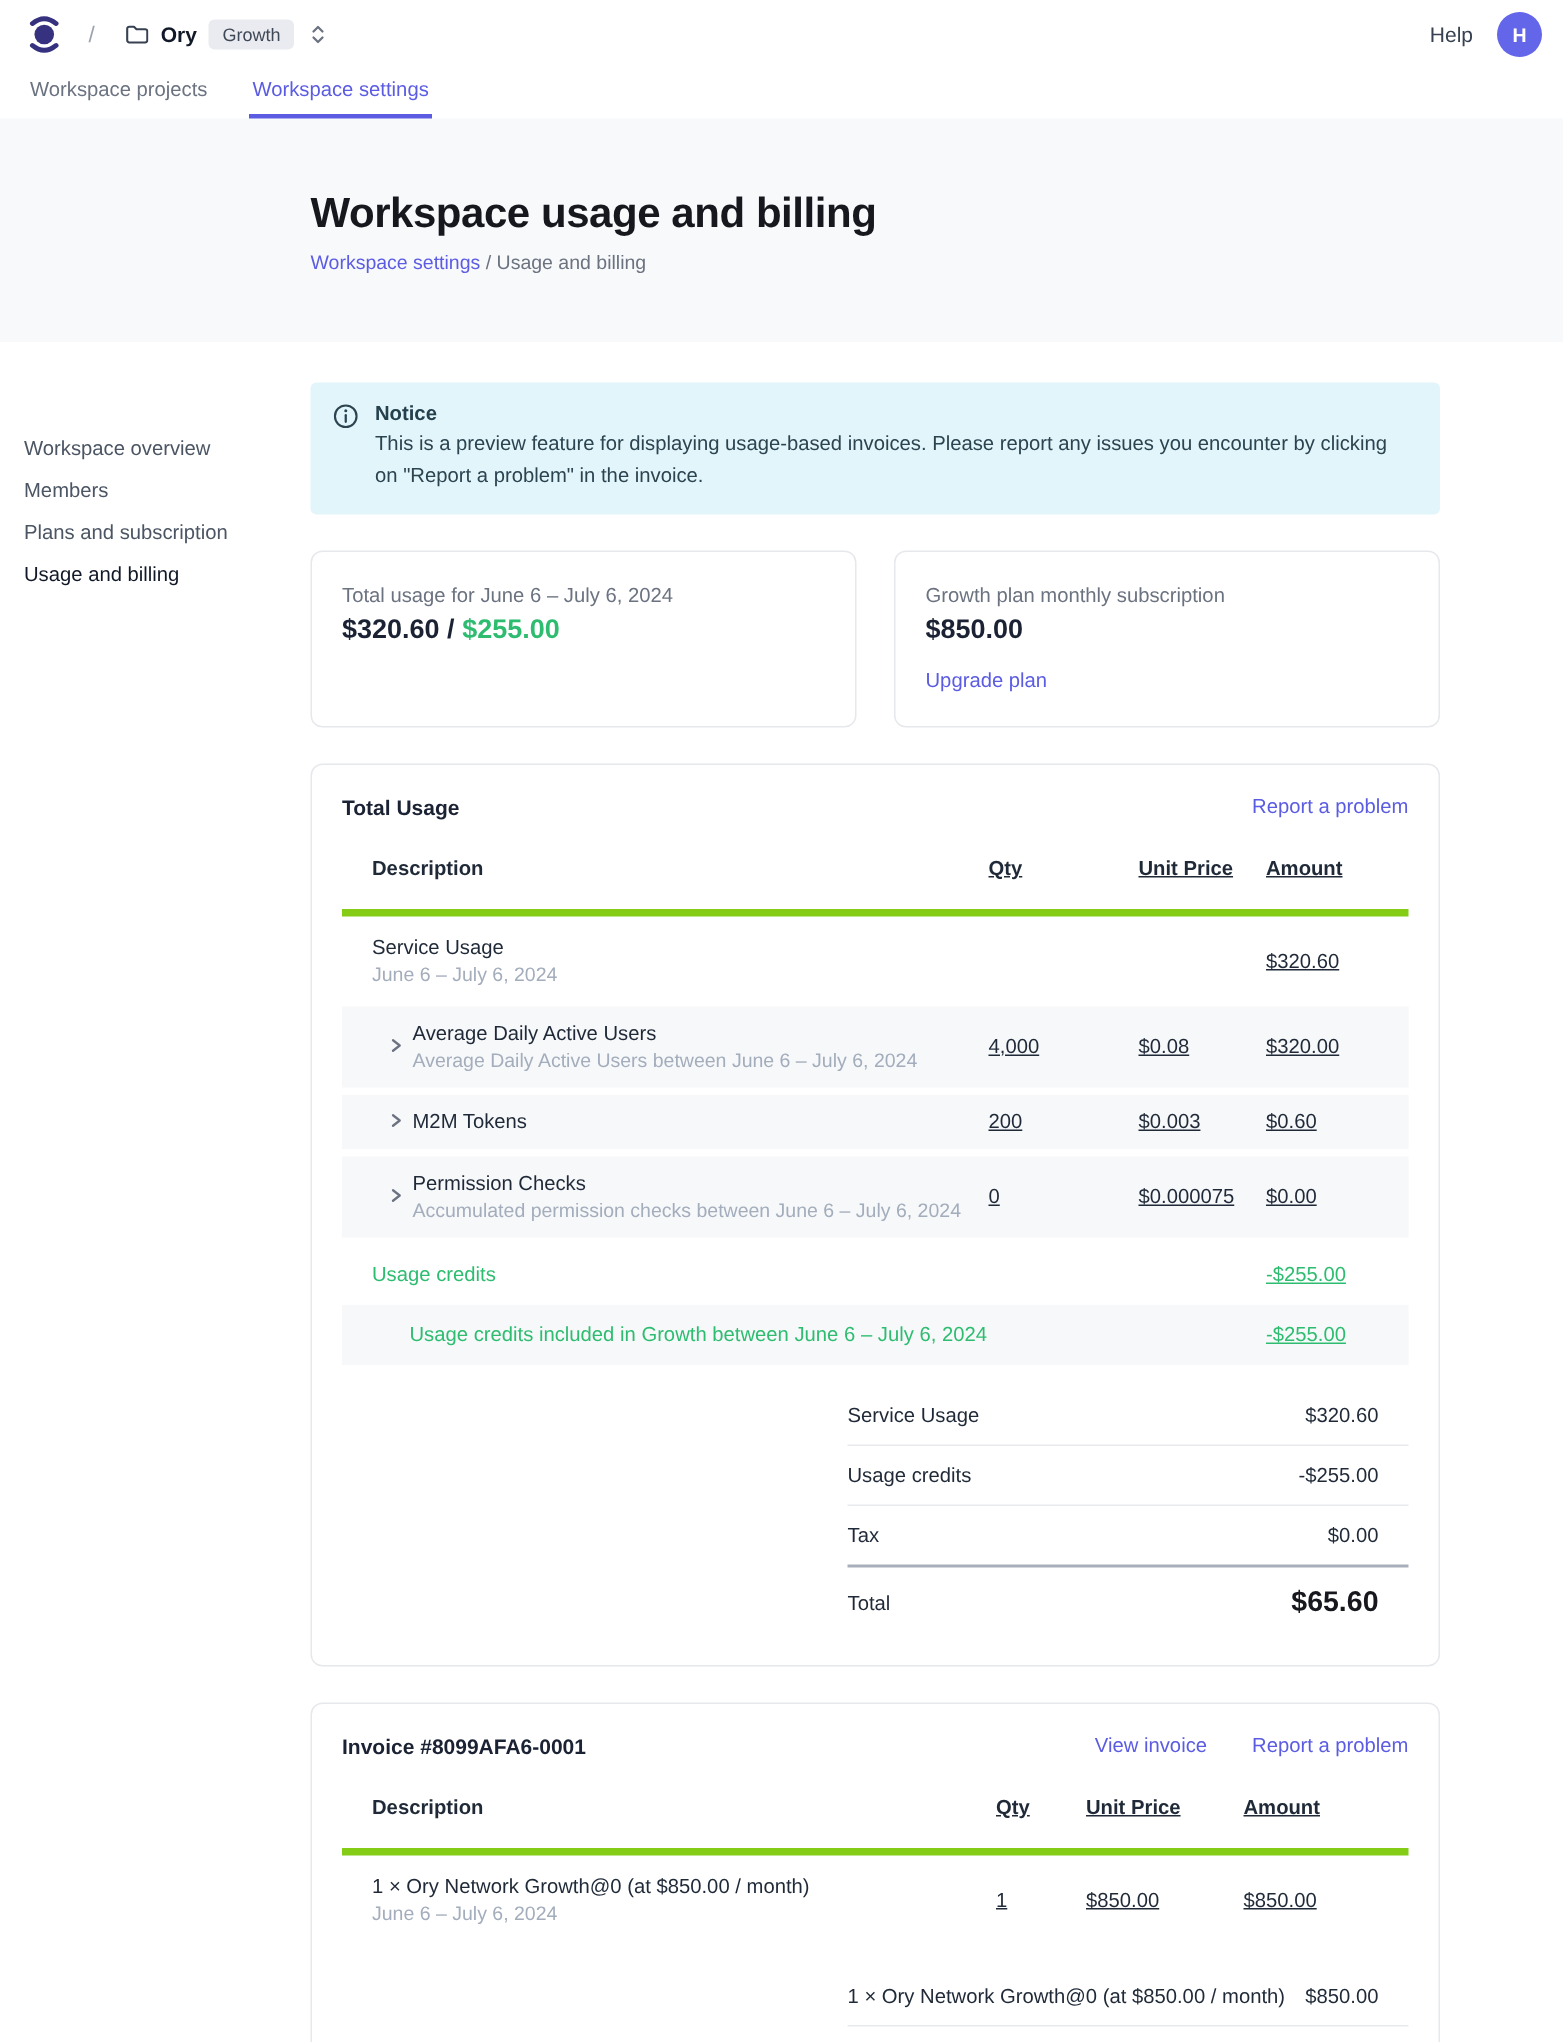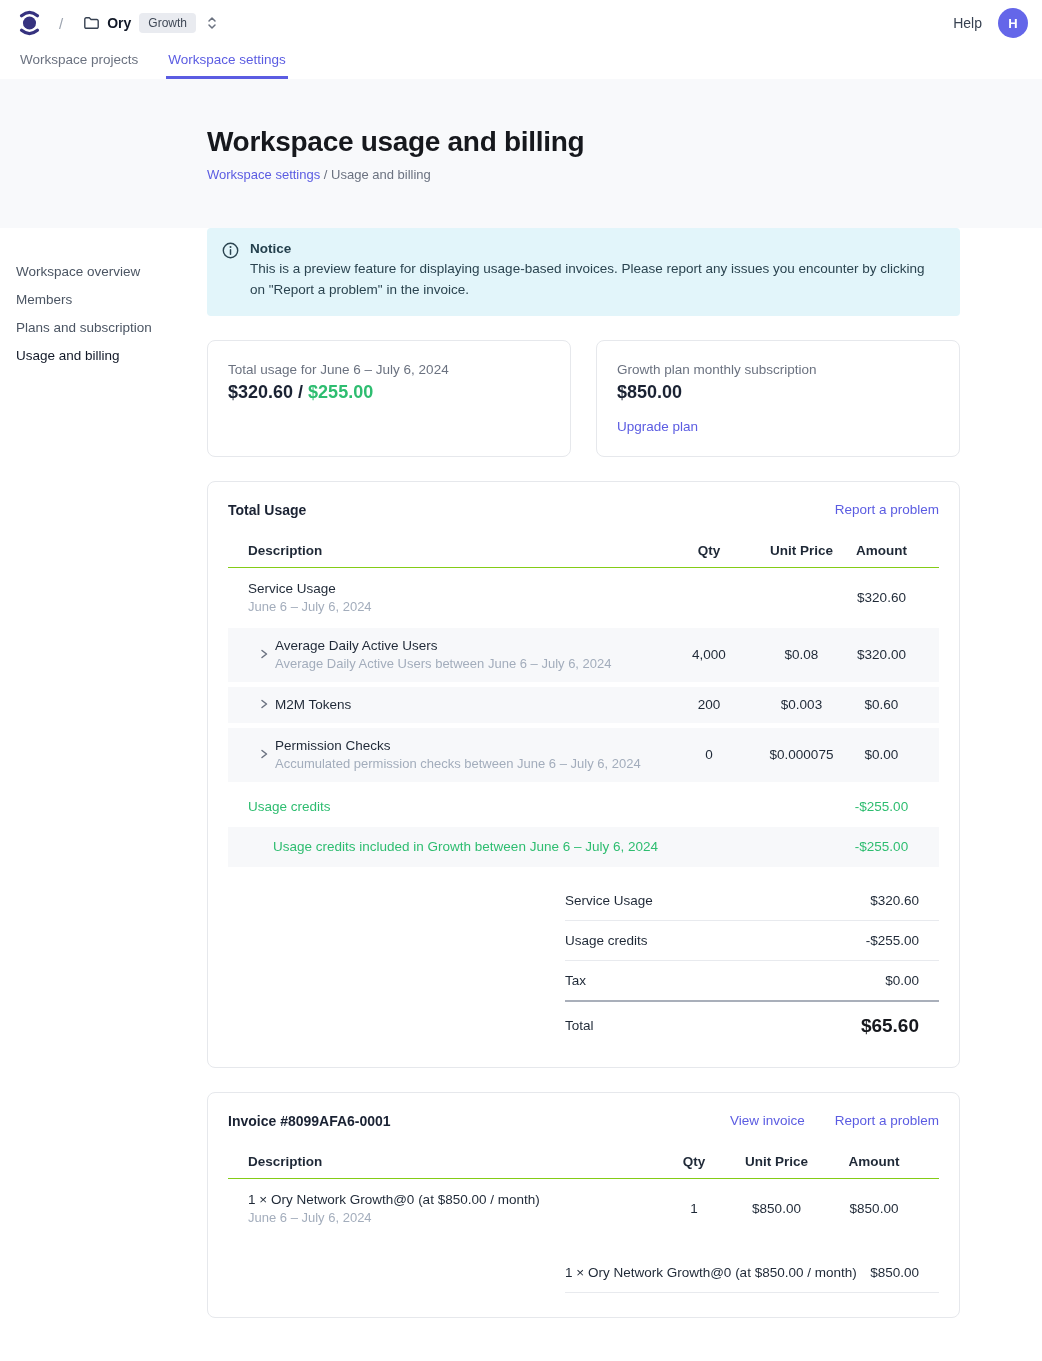--- a/index.html
+++ b/index.html
@@ -32,21 +32,21 @@
   .bc-rest { color:#6b7280; }
 
   
   .page { position:relative; }
   .sidebar { position:absolute; left:16px; top:36px; width:170px; }
   .side-item { font-size:13.5px; color:#4b5563; margin-bottom:13px; cursor:pointer; }
   .side-item.active { color:#111827; font-weight:400; }
   .content { margin-left:207px; width:753px; padding-bottom:16px; }
 
   
-  .notice { position:relative; background:#e2f5fa; border-radius:4px; padding:13px 24px 15px 43px; color:#2b4450; }
+  .notice { position:relative; margin-top:27px; background:#e2f5fa; border-radius:4px; padding:13px 24px 15px 43px; color:#2b4450; }
   .notice-ic { position:absolute; left:15px; top:14px; display:flex; }
   .notice-title { font-size:13.5px; font-weight:700; color:#24404d; }
   .notice-body { font-size:13.5px; line-height:1.55; margin-top:3px; }
 
   
   .cards { display:flex; gap:25px; margin-top:24px; }
   .card { flex:1; border:1px solid #e6e8ec; border-radius:8px; padding:21px 20px; min-height:110px; }
   .card-label { font-size:13.5px; color:#6b7280; }
   .card-value { font-size:18px; font-weight:600; color:#1a2233; margin-top:5px; }
   .green { color:#2ebd70; }
@@ -54,24 +54,24 @@
 
   
   .tcard { border:1px solid #e6e8ec; border-radius:8px; margin-top:24px; padding:20px 20px 24px; }
   .tcard-head { display:flex; }
   .tcard-title { font-size:14px; font-weight:700; color:#1a2233; }
   .tcard-links { margin-left:auto; display:flex; gap:30px; }
   .tcard-link { font-size:13.5px; color:#5b5ce2; cursor:pointer; }
 
   .grid-u { display:grid; grid-template-columns:1fr 100px 85px 95px; align-items:center; }
   .grid-i { display:grid; grid-template-columns:1fr 60px 105px 110px; align-items:center; }
-  .thead { margin-top:16px; padding:9px 0 9px; border-bottom:1px solid #84cc16; }
+  .thead { margin-top:16px; padding:9px 0 20px; border-bottom:5px solid #84cc16; }
   .th { font-size:13.5px; font-weight:700; color:#1f2937; }
   .th.desc { padding-left:20px; }
-  .num { text-align:center; }
+  .num { text-align:left;text-decoration:underline; }
   .amt { padding-right:20px; }
 
   .row { font-size:13.5px; color:#1f2937; }
   .row .name { font-weight:400; }
   .row .sub { font-size:13px; color:#a3adbc; margin-top:3px; }
   .row-group { padding:13px 0 14px; }
   .row-group .name { padding-left:20px; }
   .row-group .sub { padding-left:20px; }
   .row-sub { background:#f7f8fa; padding:10px 0 11px; margin-bottom:5px; }
   .sub-desc { display:flex; align-items:center; gap:5px; padding-left:30px; }

